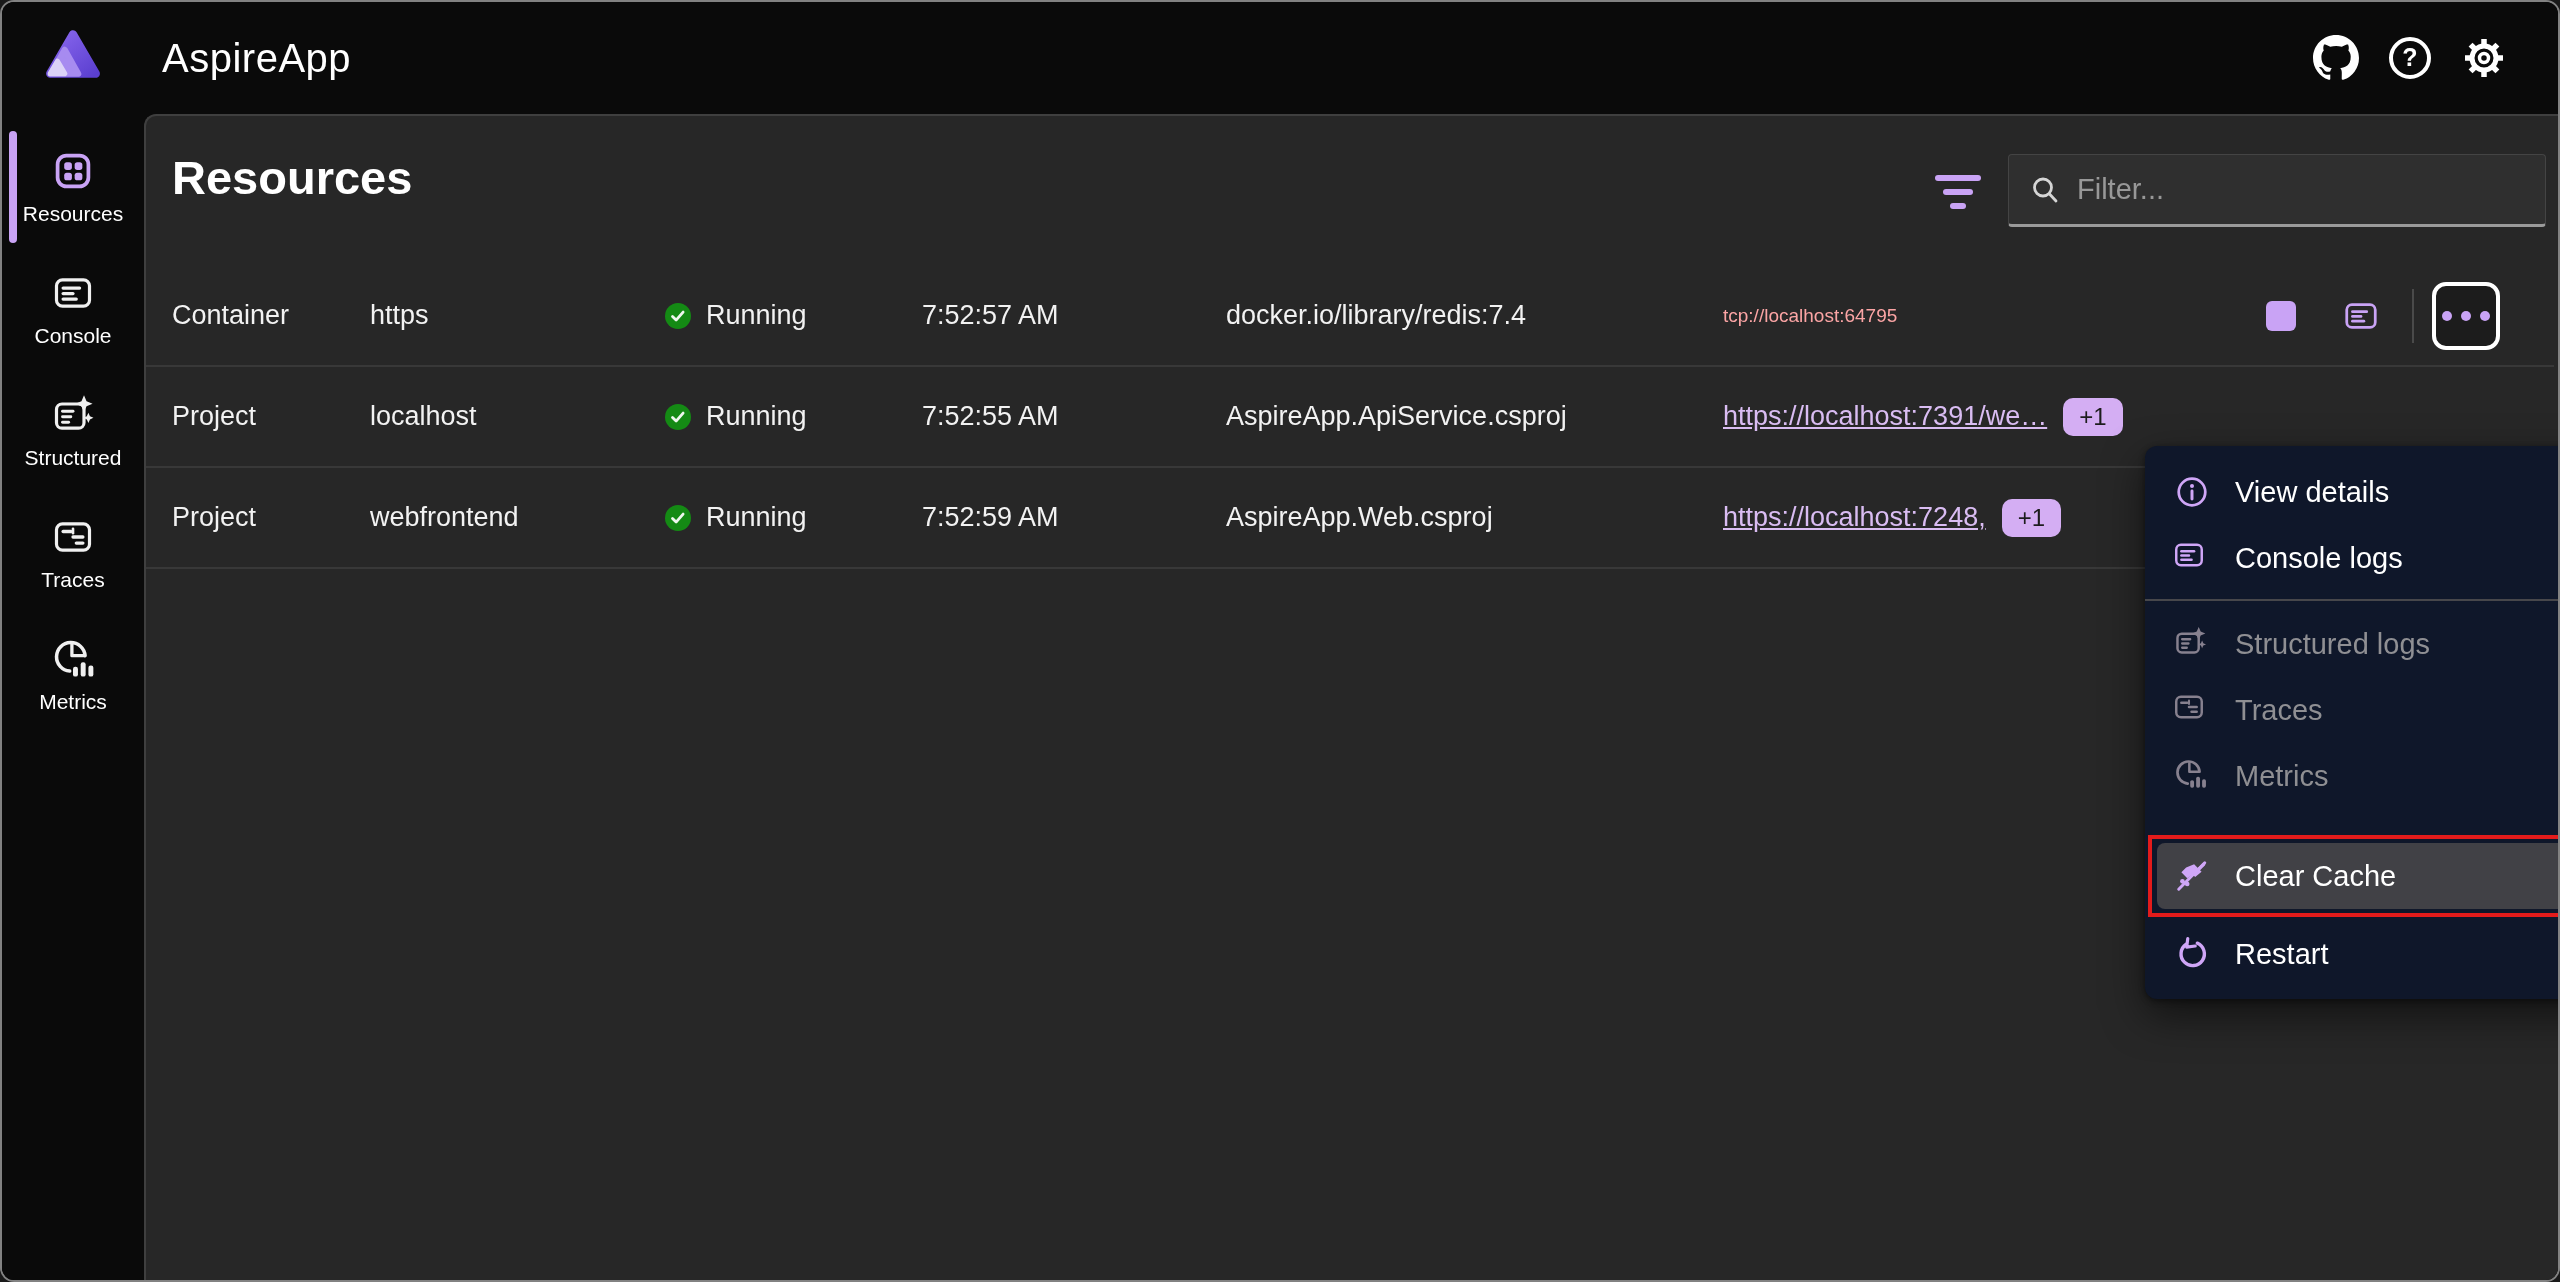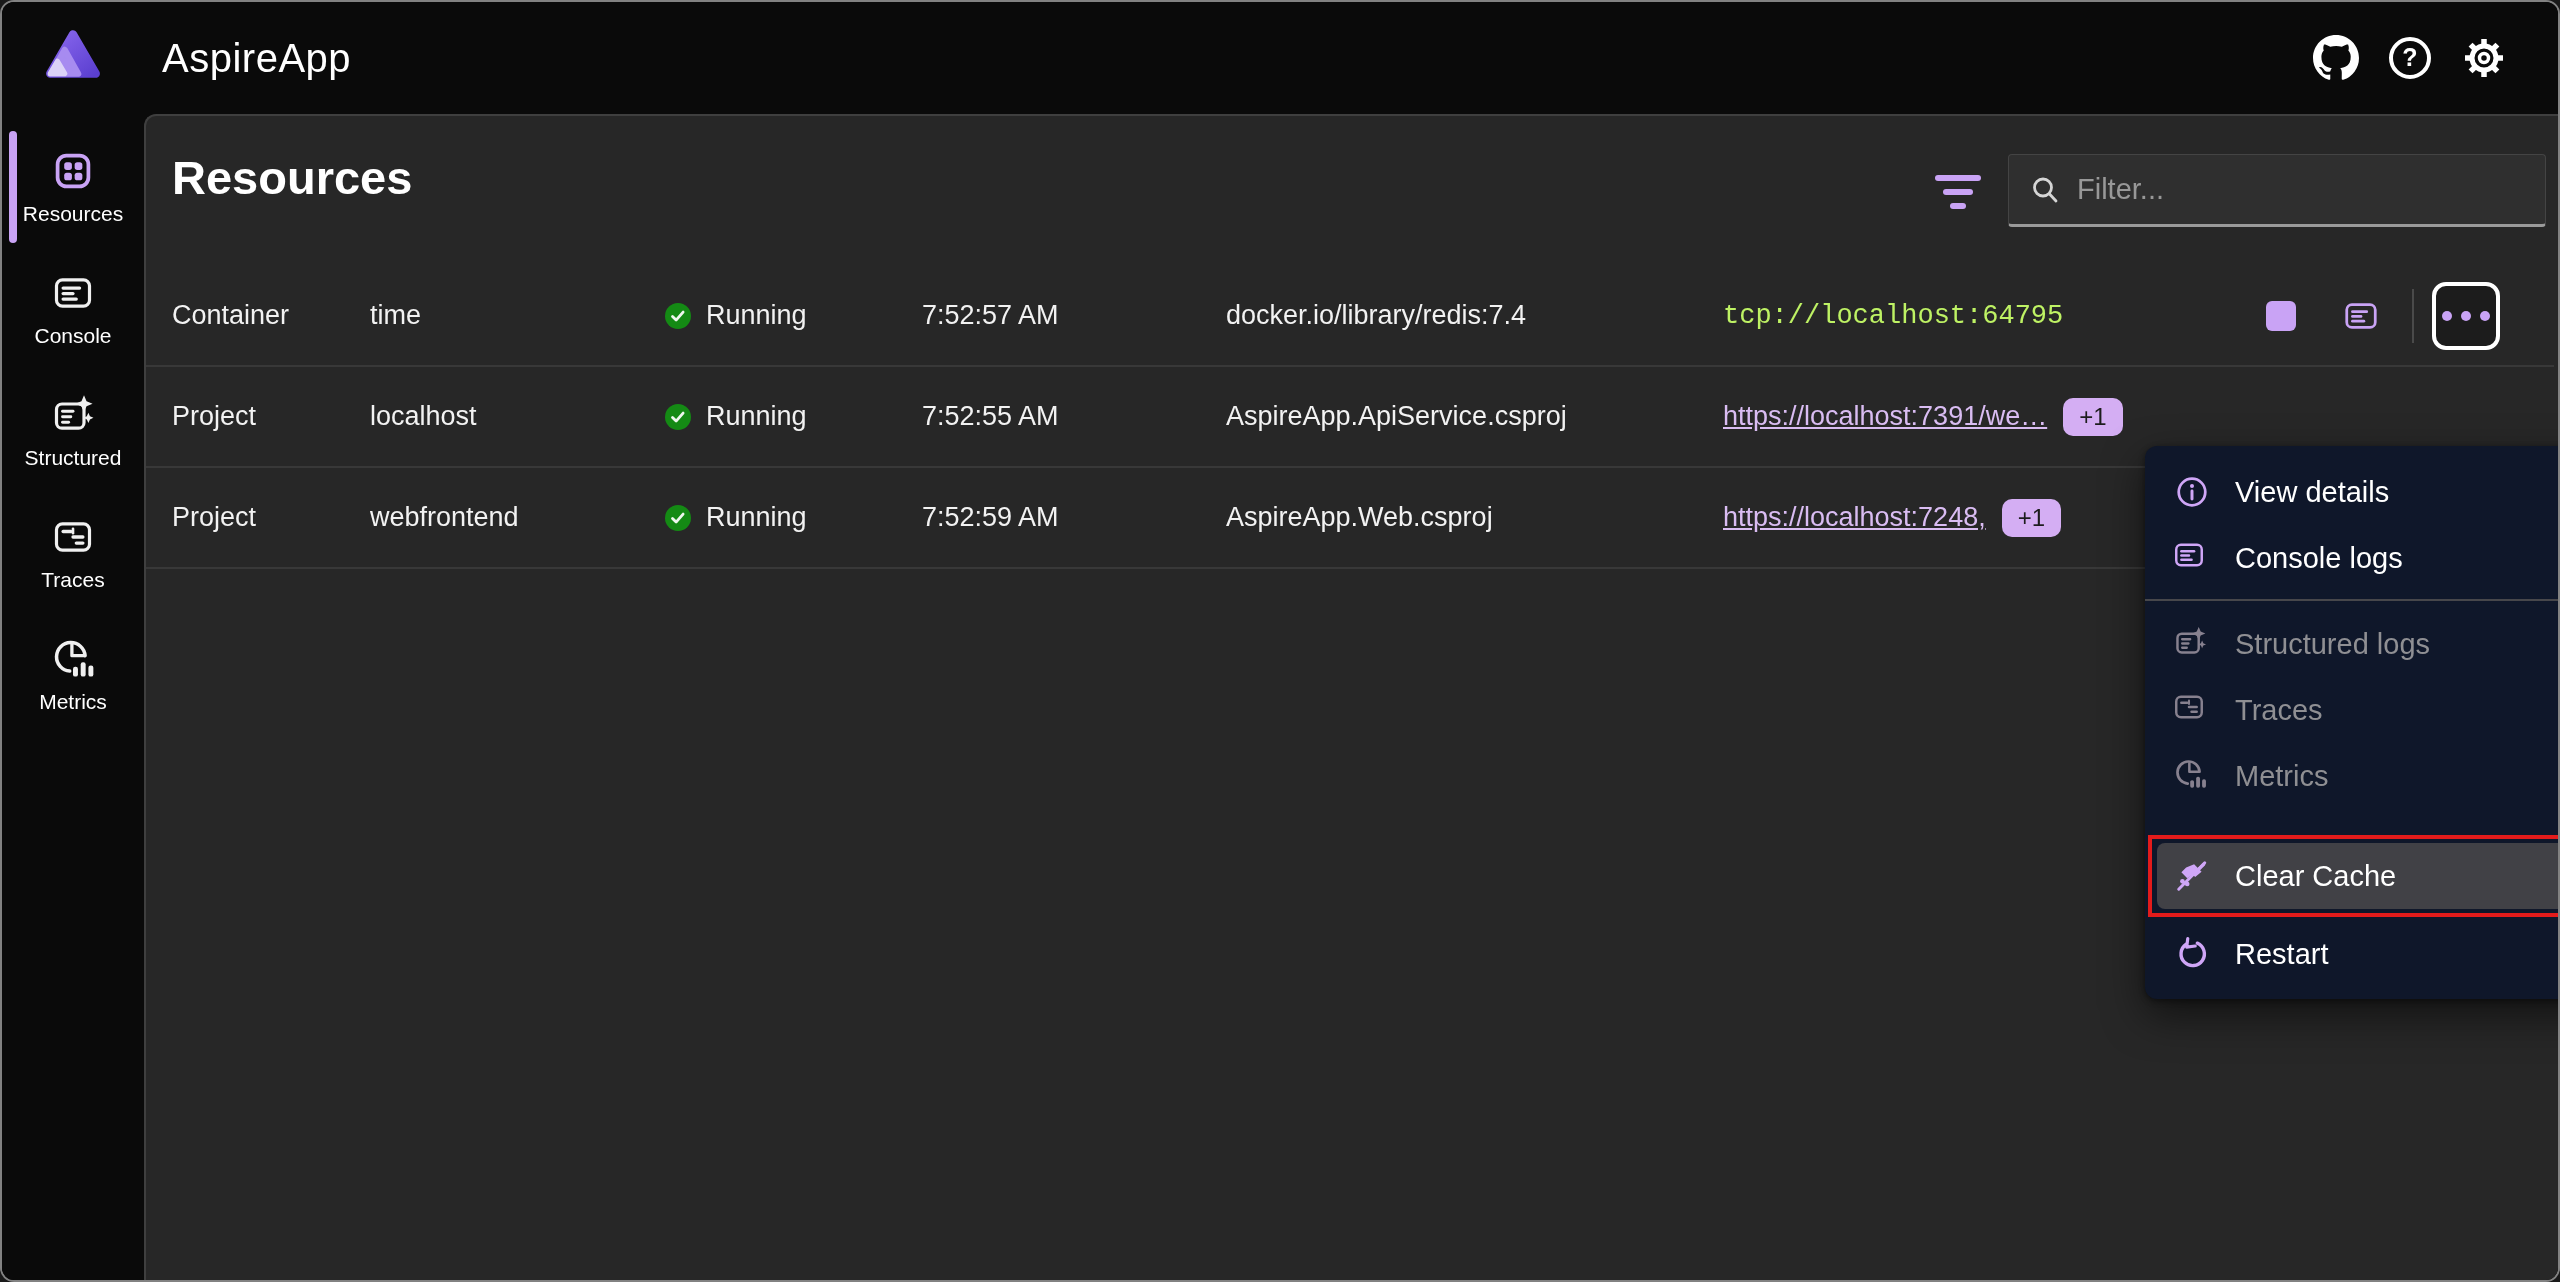--- a/index.html
+++ b/index.html
@@ -53,21 +53,21 @@
   .rtable { position:absolute; left:0; right:4px; top:150px; }
   .trow { display:grid; grid-template-columns:198px 294px 258px 304px 497px 509px 1fr; align-items:center; }
   .trow.head { height:98px; border-bottom:2px solid #464646; }
   .trow.body { height:101px; border-bottom:2px solid #383838; }
   .cell { padding-left:26px; font-size:27px; color:#f2f2f2; white-space:nowrap; overflow:hidden; }
   .head .cell { position:relative; font-weight:600; color:#ffffff; height:100%; display:flex; align-items:center; }
   .head .cell::after { content:""; position:absolute; right:0; top:20px; bottom:20px; width:2px; background:#3d3d3d; }
   .state-cell { display:flex; align-items:center; gap:14px; }
   .ep-cell { display:flex; align-items:center; gap:16px; }
   .ep-link { color:#d9bcf2; text-decoration:underline; font-size:27px; }
-  .ep-plain { color:#bef264; font-size:27px;font-family:Liberation Mono, monospace; }
+  .ep-plain { color:#fca5a5; font-size:19px; }
   .badge { background:#d4aef3; color:#1d1d1d; font-size:24px; border-radius:10px;
            padding:7px 16px; line-height:1; }
   .actions-cell { display:flex; align-items:center; padding-left:60px; gap:0; }
   .stop-btn { width:30px; height:30px; border-radius:6px; background:#c9a3f5; border:none; cursor:pointer; }
   .console-btn { margin-left:46px; background:none; border:none; cursor:pointer; color:#c9a3f5;
                  display:flex; align-items:center; }
   .action-divider { width:2px; height:54px; background:#4a4a4a; margin-left:32px; }
   .more-btn { margin-left:18px; width:68px; height:68px; border:4px solid #ffffff; border-radius:14px;
               background:#1c1c1c; display:flex; align-items:center; justify-content:center; gap:9px; cursor:pointer; }
   .more-btn i { width:10px; height:10px; border-radius:50%; background:#c9a3f5; display:block; }
@@ -257,21 +257,21 @@
       <svg width="32" height="32">
           <use href="#i-search"></use>
         </svg>
       <input type="text" placeholder="Filter..." style="">
     </div>
 
     <div class="rtable">
 
       <div class="trow body">
         <div class="cell">Container</div>
-        <div class="cell">time</div>
+        <div class="cell">https</div>
         <div class="cell state-cell">
           <svg width="28" height="28">
               <use href="#i-check-circle"></use>
             </svg>
           <span>Running</span>
         </div>
         <div class="cell">7:52:57 AM</div>
         <div class="cell">docker.io/library/redis:7.4</div>
         <div class="cell ep-cell">
           <span class="ep-plain">tcp://localhost:64795</span>

